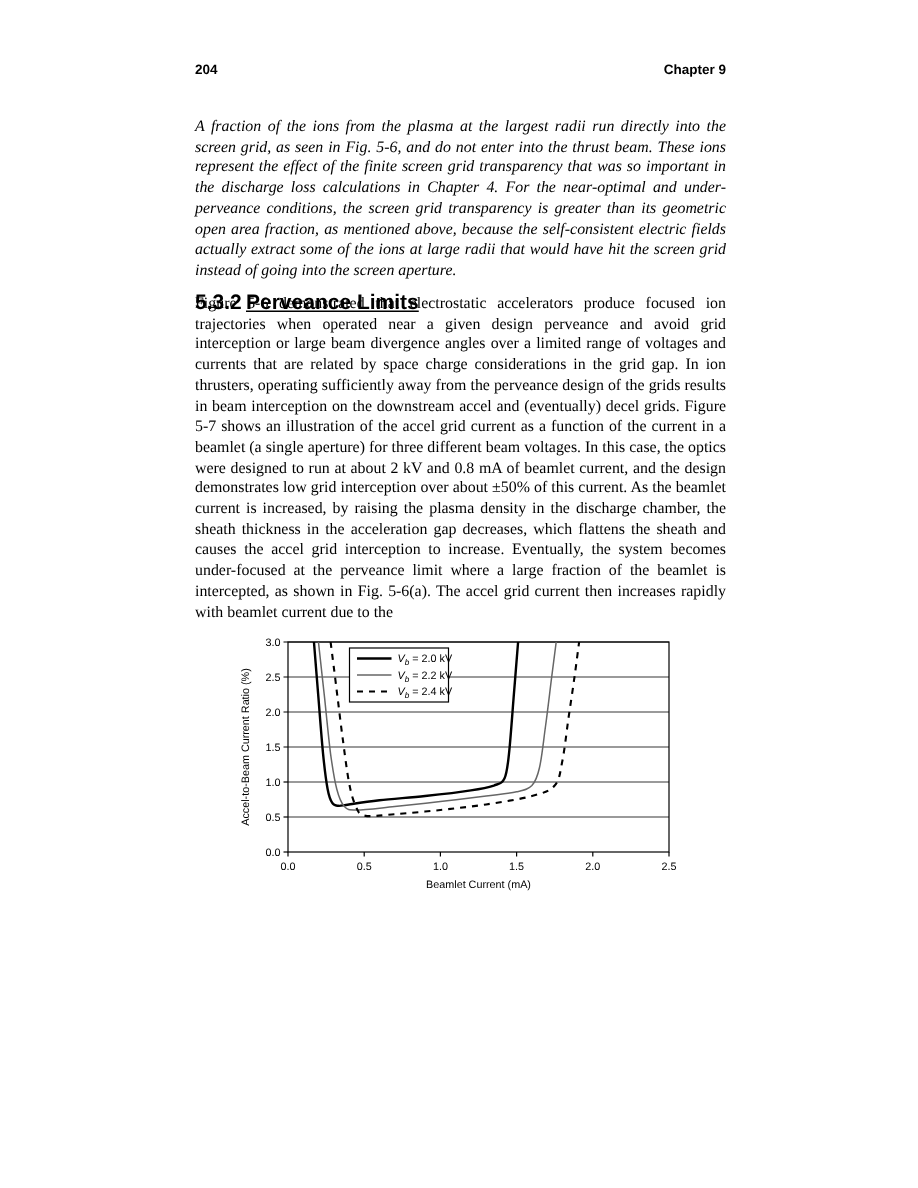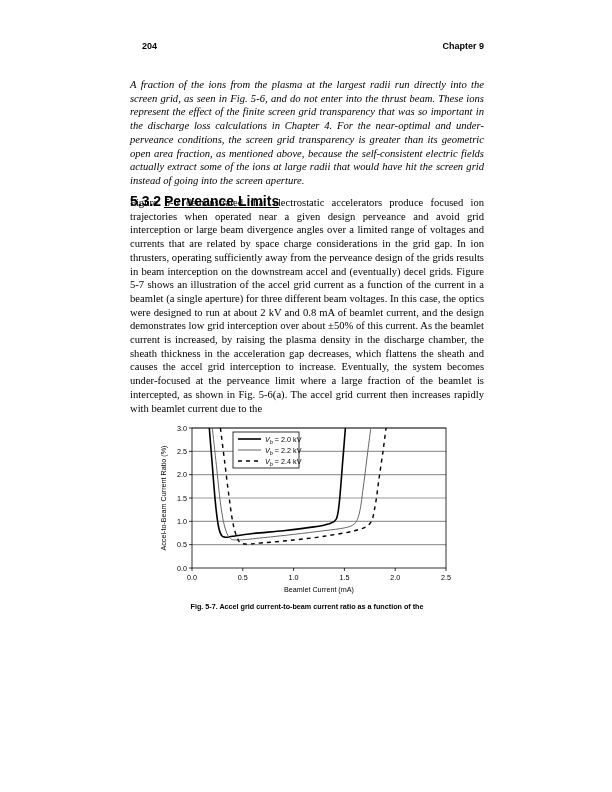--- a/index.html
+++ b/index.html
@@ -1,17 +1,17 @@
 <!DOCTYPE html>
 <html><head>
 <meta charset="utf-8">
 <style>
   html, body { margin:0; padding:0; background:#fff; }
   body { width:612px; height:792px; position:relative; overflow:hidden; font-family:"Liberation Serif", serif; color:#000; }
-  .hdr { position:absolute; top:41px; font-family:"Liberation Sans", sans-serif; font-weight:bold; font-size:9px;margin-left:12px; }
+  .hdr { position:absolute; top:41px; font-family:"Liberation Sans", sans-serif; font-weight:bold; font-size:9px; }
   .hdr.left { left:130px; }
   .hdr.right { right:128px; }
   .para { position:absolute; left:130px; width:354px; font-size:10.6px; line-height:13.7px; text-align:justify; }
   .para p { margin:0; }
   #p1 { top:78px;font-style:italic; }
   #sec { position:absolute; left:130px; top:193px; font-family:"Liberation Sans", sans-serif; font-weight:bold; font-size:14px;text-decoration:underline; }
   #sec .num { display:inline-block; width:34px; }
   #p2 { top:196px; }
   #chart { position:absolute; left:145px; top:420px; }
   .caption { position:absolute; left:130px; width:354px; top:602px; font-family:"Liberation Sans", sans-serif; font-weight:bold; font-size:7.2px; line-height:10px; text-align:center; }
@@ -92,14 +92,13 @@
       <text x="120" y="43.5" font-size="7.2"><tspan font-style="italic">V</tspan><tspan font-style="italic" font-size="5.5" dy="2">b</tspan><tspan dy="-2"> = 2.4 kV</tspan></text>
     </g>
   <text id="ylabel" font-size="7.2" text-anchor="middle" transform="translate(21,78) rotate(-90)">Accel-to-Beam Current Ratio (%)</text>
   <text id="xlabel" font-size="7.2" text-anchor="middle" x="174" y="172">Beamlet Current (mA)</text>
 <clipPath id="plotclip">
       <rect x="47" y="8" width="254" height="140"></rect>
     </clipPath>
   </svg>
 
 <div class="caption">
-  <div>Fig. 5-7. Accel grid current-to-beam current ratio as a function of the</div>
 </div>
 
 </body></html>

